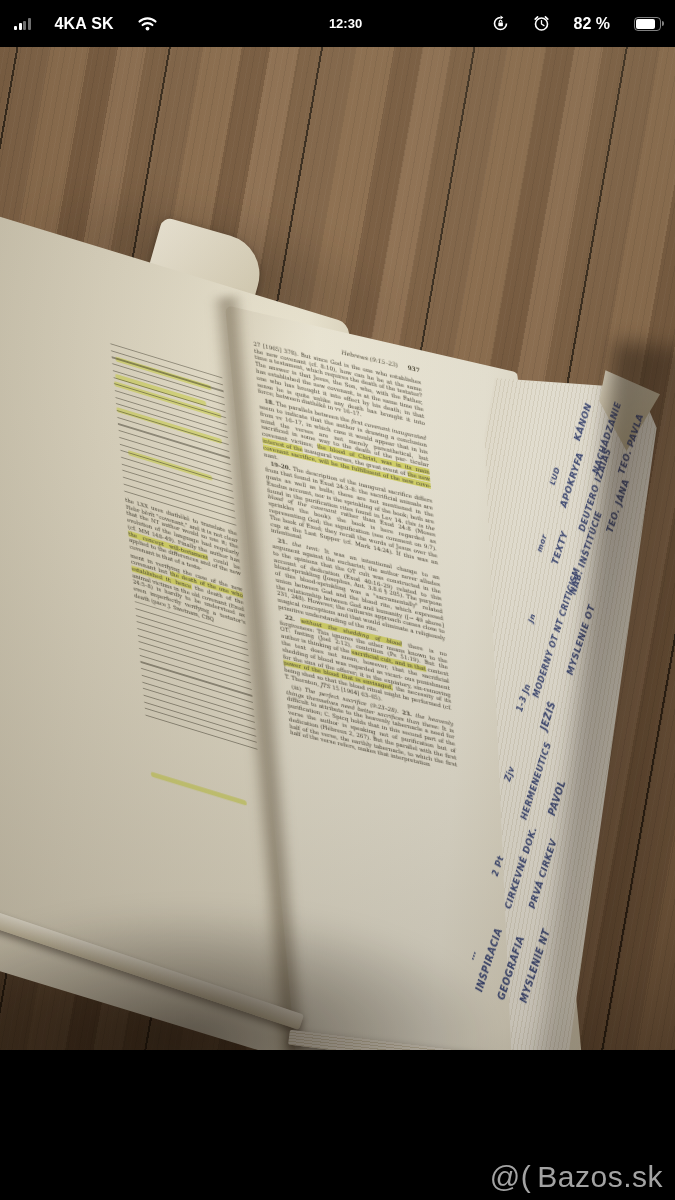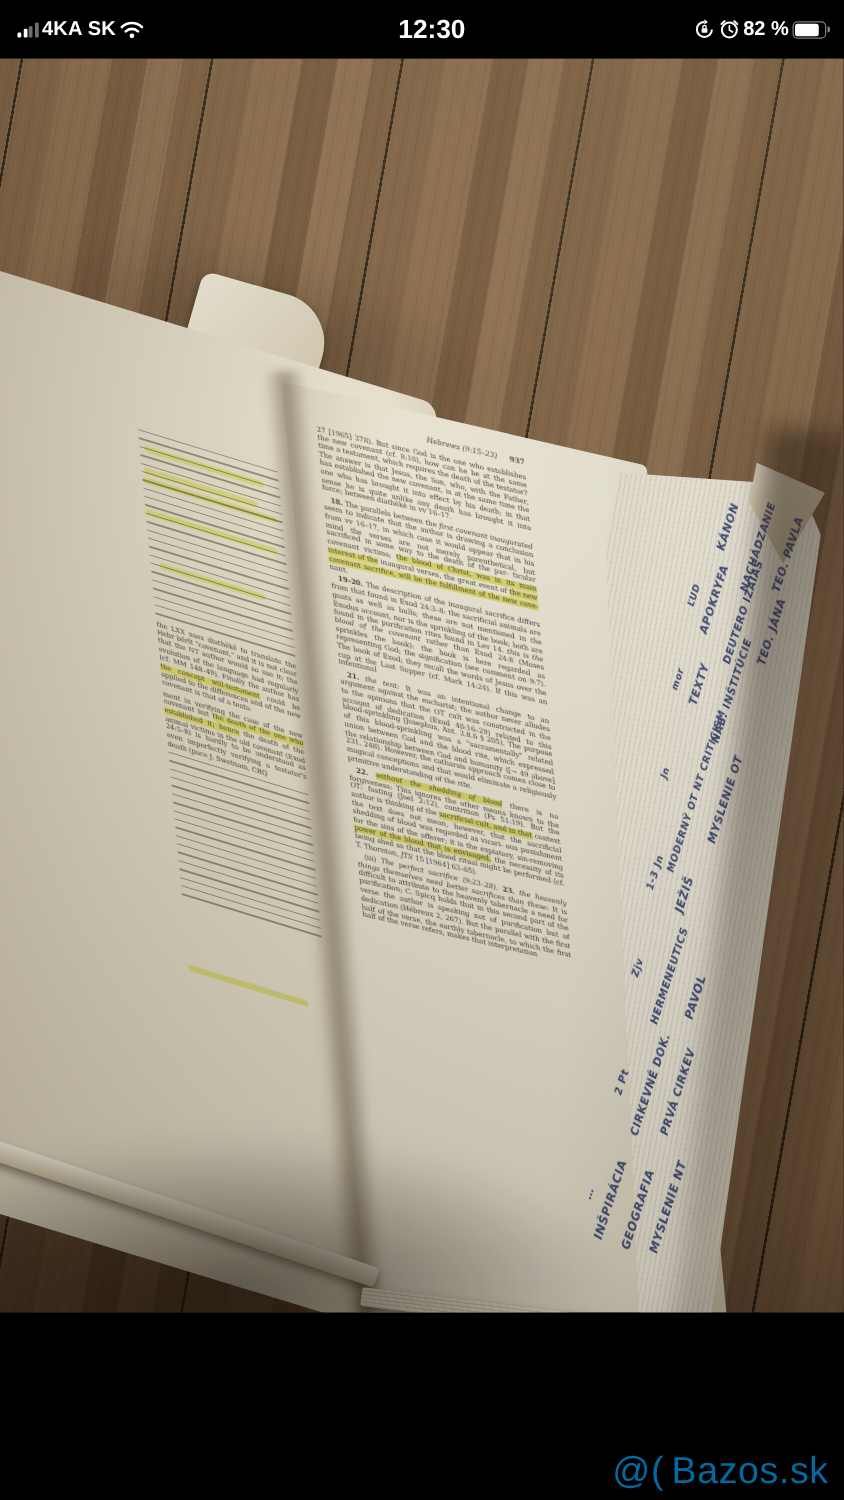--- a/index.html
+++ b/index.html
@@ -3,23 +3,23 @@
 <meta charset="utf-8">
 <style>
   html,body{margin:0;padding:0;background:#000;}
   #shot{position:relative;width:675px;height:1200px;background:#000;overflow:hidden;
         font-family:"Liberation Sans",sans-serif;}
 
   
   .statusbar{position:absolute;top:0;left:0;width:675px;height:47px;color:#fff;
              display:flex;align-items:center;justify-content:space-between;
              padding:0 14px;box-sizing:border-box;}
-  .sb-left,.sb-right{display:flex;align-items:center;gap:3px;}
+  .sb-left,.sb-right{display:flex;align-items:center;gap:24px;}
   .sb-carrier{font-size:16px;font-weight:600;letter-spacing:.2px;}
-  .sb-time{position:absolute;left:16px;right:0;text-align:center;font-size:21px;font-weight:600;}
+  .sb-time{position:absolute;left:16px;right:0;text-align:center;font-size:13px;font-weight:600;}
   .sb-pct{font-size:16px;font-weight:600;}
   .sigbars{display:flex;align-items:flex-end;gap:1.5px;height:12px;}
   .sigbars i{display:block;width:3px;border-radius:1px;background:#fff;}
   .sigbars i:nth-child(1){height:4px}.sigbars i:nth-child(2){height:7px}
   .sigbars i:nth-child(3){height:9px;background:#6f6f6f}.sigbars i:nth-child(4){height:12px;background:#6f6f6f}
   .bat{position:relative;width:25px;height:12px;border:1.5px solid rgba(255,255,255,.5);
        border-radius:4px;}
   .bat i{position:absolute;left:1px;top:1px;bottom:1px;width:19px;background:#fff;border-radius:2px;}
   .bat:after{content:"";position:absolute;right:-4px;top:3px;width:2px;height:5px;
              background:rgba(255,255,255,.5);border-radius:0 2px 2px 0;}
@@ -105,21 +105,21 @@
   .streak{position:absolute;background:rgba(205,209,80,.65);filter:blur(.6px);
           mix-blend-mode:multiply;border-radius:2px;}
 
   .vignette{position:absolute;inset:0;pointer-events:none;background:
       radial-gradient(120% 90% at 42% 30%, rgba(255,250,235,.05), rgba(28,18,8,.22) 80%, rgba(18,10,4,.4) 100%);}
 
   
   .bottombar{position:absolute;left:0;top:1050px;width:675px;height:150px;background:#000;
              display:flex;align-items:flex-end;justify-content:flex-end;
              padding:0 12px 6px 0;box-sizing:border-box;}
-  .wm{color:#0369a1;font-size:30px;letter-spacing:.5px;font-family:"Liberation Sans",sans-serif;}
+  .wm{color:#a3a3a3;font-size:30px;letter-spacing:.5px;font-family:"Liberation Sans",sans-serif;}
   .wm .pre{margin-right:6px;}
 </style>
 </head>
 <body>
 
 <div id="shot">
 
   <div class="statusbar">
     <div class="sb-time">12:30</div>
     <div class="sb-left">

